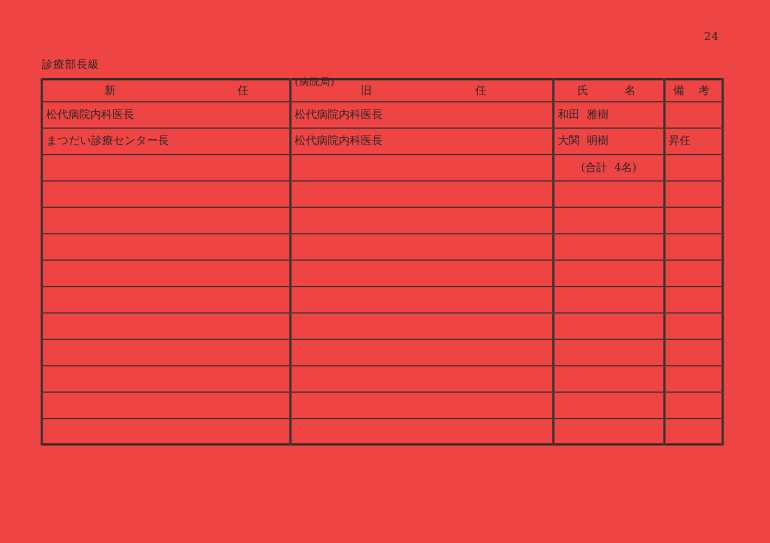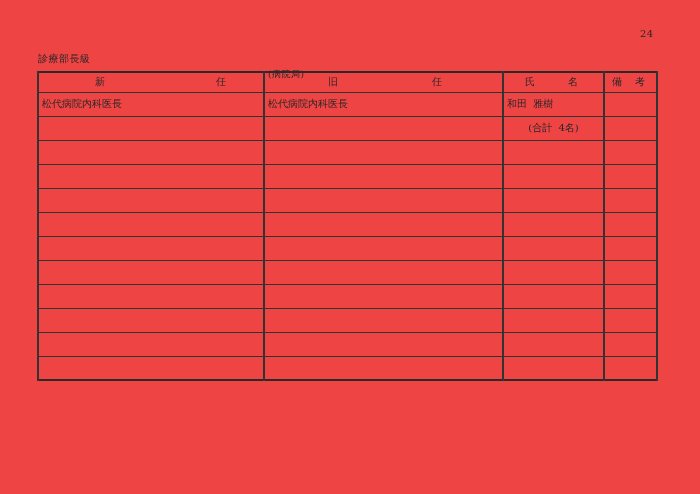--- a/index.html
+++ b/index.html
@@ -114,20 +114,26 @@
       </tr>
     </thead>
     <tbody>
       <tr>
         <td>松代病院内科医長</td>
         <td>松代病院内科医長</td>
         <td>和田&nbsp;&nbsp;雅樹</td>
         <td></td>
       </tr>
       <tr>
+        <td>まつだい診療センター長</td>
+        <td>松代病院内科医長</td>
+        <td>大関&nbsp;&nbsp;明樹</td>
+        <td>昇任</td>
+      </tr>
+      <tr>
         <td></td>
         <td></td>
         <td class="total-cell">(合計&nbsp;&nbsp;4名)</td>
         <td></td>
       </tr>
       <tr>
         <td></td>
         <td></td>
         <td></td>
         <td></td>

